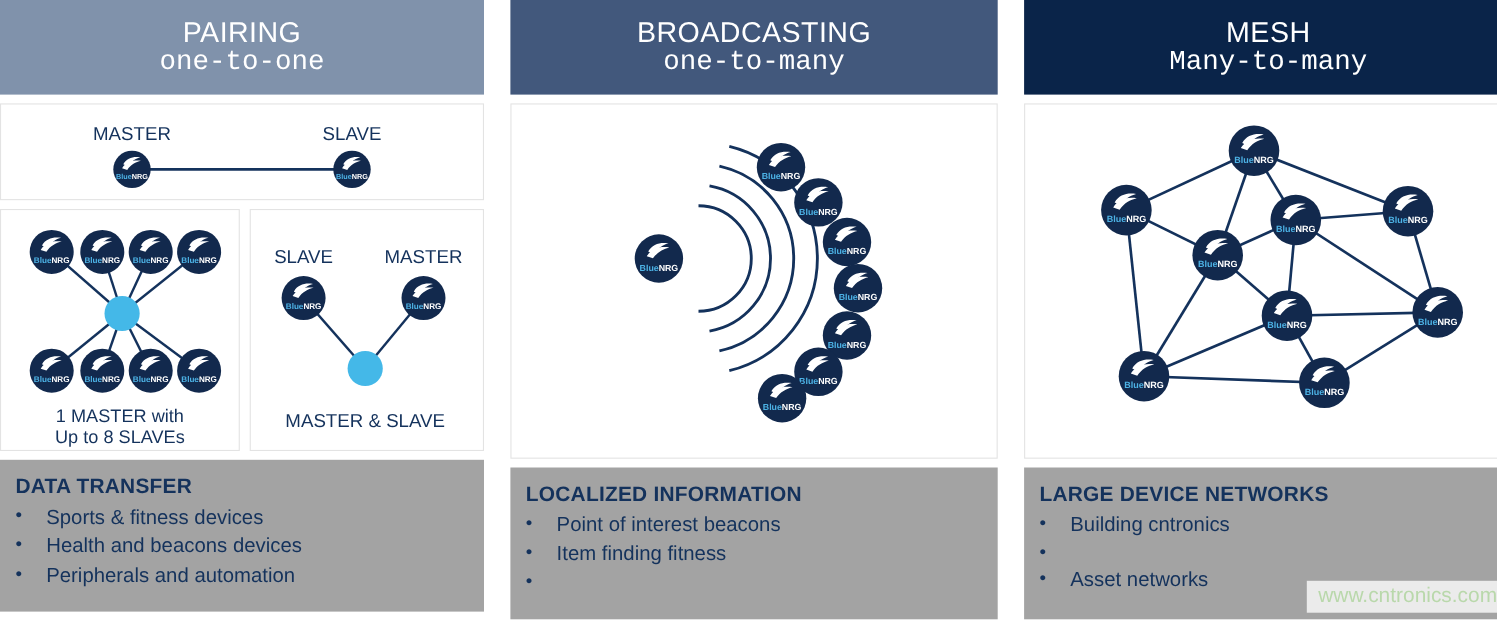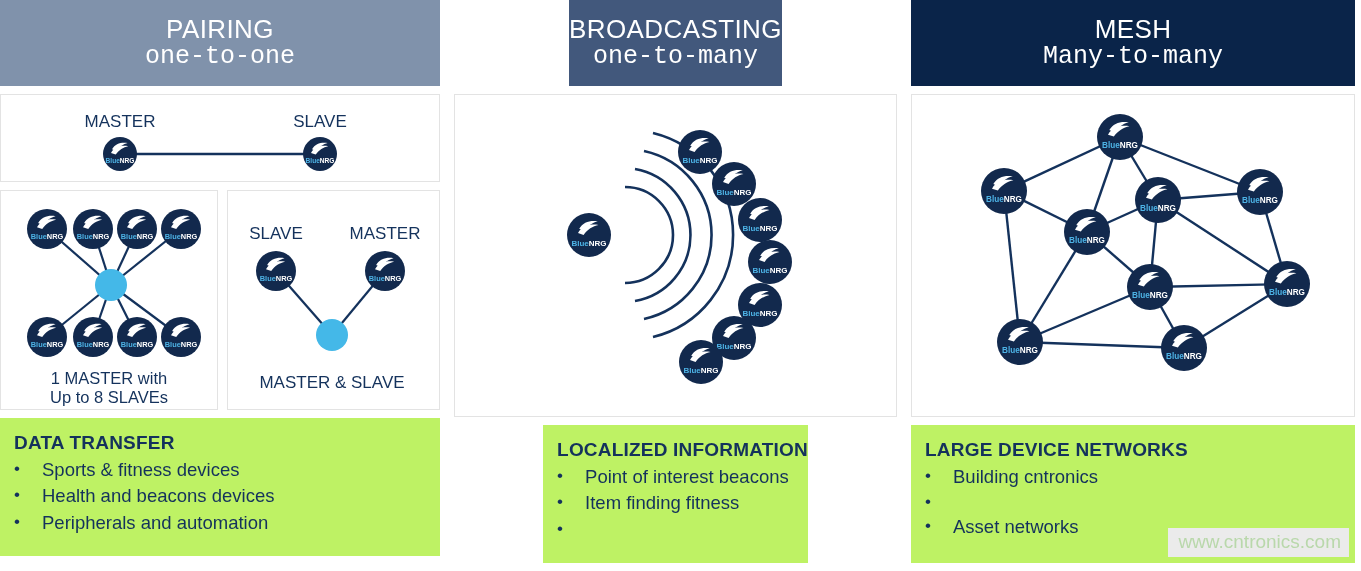--- a/index.html
+++ b/index.html
@@ -11,31 +11,31 @@
     width: 1361px;
     height: 571px;
     font-family: "Liberation Sans", sans-serif;
     overflow: hidden;
   }
   .board {
     position: relative;
     width: 1361px;
     height: 461px;
     display: flex;
-    gap: 14px;
+    gap: 24px;
     box-sizing: border-box;
   }
   .column {
     position: relative;
     display: flex;
     flex-direction: column;
     gap: 8px;
   }
   .col-1 { width: 440px; }
-  .col-2 { width: 443px; align-items: center; }
+  .col-2 { width: 443px; }
   .col-3 { width: 444px; }
 
   
   .header {
     height: 86px;
     display: flex;
     flex-direction: column;
     align-items: center;
     justify-content: center;
     color: #ffffff;
@@ -66,21 +66,21 @@
     display: flex;
     gap: 9px;
     height: 220px;
   }
   .panel-pair-a { width: 218px; }
   .panel-pair-b { width: 213px; }
   .panel-tall { height: 323px; }
 
   
   .info {
-    background: #bef264;
+    background: #a3a3a3;
     box-sizing: border-box;
     padding: 14px 0 26px 14px;
     height: 138px;
     flex: none;
     position: relative;
     overflow: hidden;
   }
   .info-title {
     color: #14325c;
     font-weight: bold;

